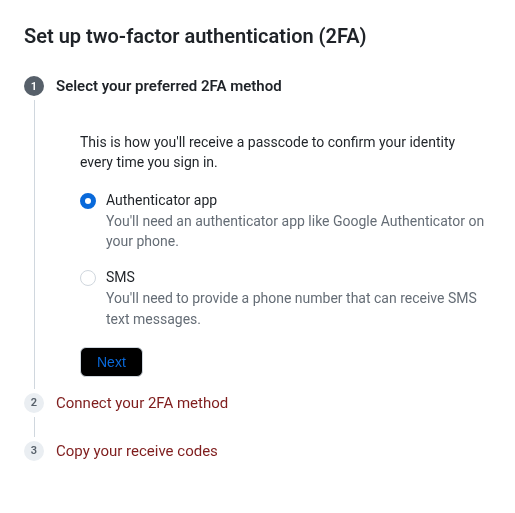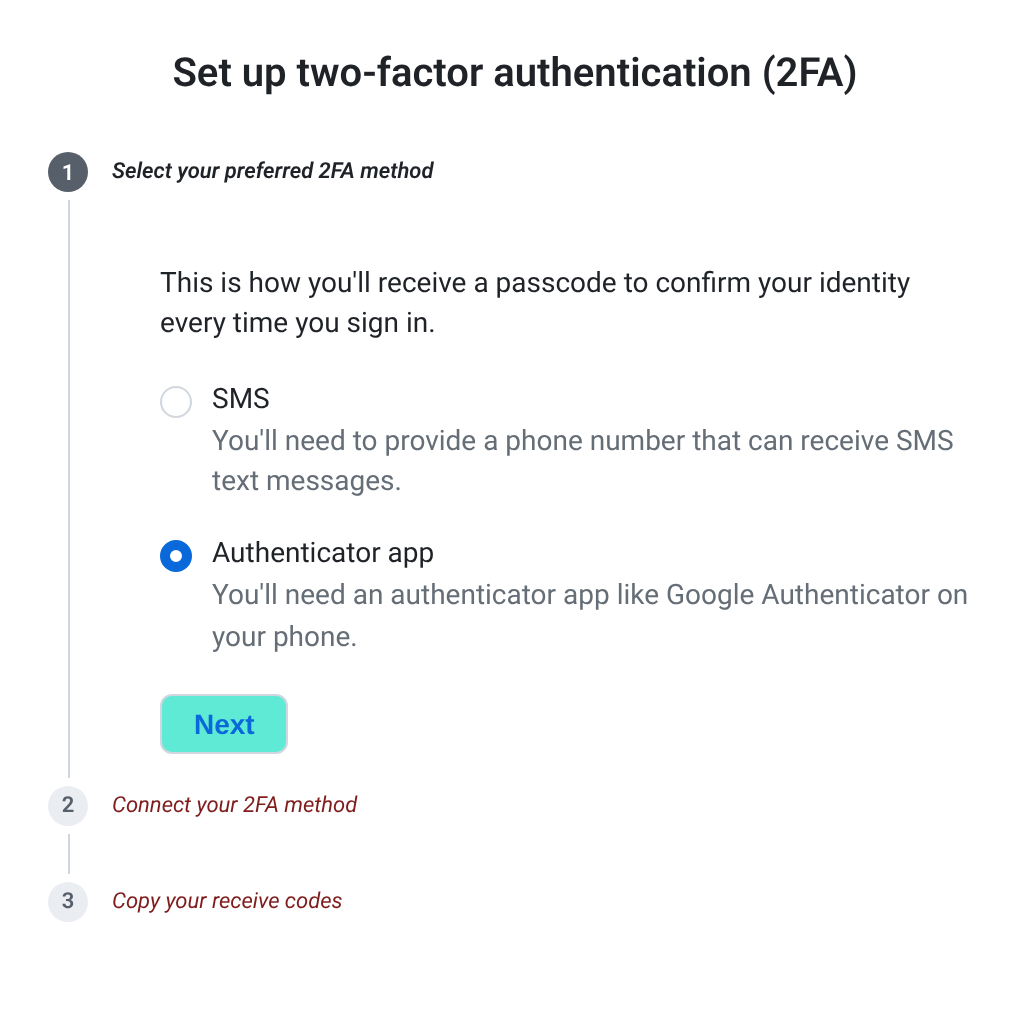--- a/index.html
+++ b/index.html
@@ -11,21 +11,21 @@
       font-family: -apple-system, BlinkMacSystemFont, "Segoe UI", Roboto, Helvetica, Arial, sans-serif;
       color: #1f2328;
       background: #ffffff;
       width: 515px;
       height: 513px;
       padding: 24px 24px 0 24px;
     }
     .page-title {
       font-size: 20px;
       font-weight: 600;
-      text-align: center;
+      text-align: left;
       margin-bottom: 28px;
     }
     .steps {
       display: flex;
       flex-direction: column;
     }
     .step-marker-col {
       display: flex;
       flex-direction: column;
       align-items: center;
@@ -56,24 +56,23 @@
       background: #d0d7de;
       flex: 1;
       min-height: 20px;
       margin: 4px 0;
     }
     .step-content {
       flex: 1;
       padding-bottom: 16px;
     }
     .step-title {
-      font-size: 11px;
+      font-size: 15px;
       font-weight: 600;
       line-height: 20px;
-      font-style: italic;
     }
     .step-title.inactive {
       color: #7f1d1d;
       font-weight: 400;
     }
     .step-body {
       margin-top: 16px;
       padding-left: 24px;
     }
     .step-desc {
@@ -121,23 +120,23 @@
     .radio-desc {
       font-size: 14px;
       color: #656d76;
       line-height: 1.45;
       margin-top: 1px;
     }
     .next-button {
       display: inline-block;
       padding: 6px 16px;
       font-size: 14px;
-      font-weight: 700;
+      font-weight: 400;
       color: #0969da;
-      background: #5eead4;
+      background: #000000;
       border: 1px solid #d0d7de;
       border-radius: 6px;
       cursor: pointer;
     }
     .step-row {
       display: flex;
       align-items: stretch;
     }
   </style>
 </head>
@@ -151,34 +150,34 @@
     <div class="step-marker-col">
       <div class="step-badge active">1</div>
       <div class="step-line"></div>
     </div>
     <div class="step-content">
       <div class="step-title">Select your preferred 2FA method</div>
       <div class="step-body">
         <div class="step-desc">This is how you'll receive a passcode to confirm your identity every time you sign in.</div>
 
         <div class="radio-group">
+          <div class="radio-option">
+            <div class="radio-circle selected"></div>
+            <div class="radio-text">
+              <div class="radio-label">Authenticator app</div>
+              <div class="radio-desc">You'll need an authenticator app like Google Authenticator on your phone.</div>
+            </div>
+          </div>
           <div class="radio-option">
             <div class="radio-circle unselected"></div>
             <div class="radio-text">
               <div class="radio-label">SMS</div>
               <div class="radio-desc">You'll need to provide a phone number that can receive SMS text messages.</div>
             </div>
           </div>
-          <div class="radio-option">
-            <div class="radio-circle selected"></div>
-            <div class="radio-text">
-              <div class="radio-label">Authenticator app</div>
-              <div class="radio-desc">You'll need an authenticator app like Google Authenticator on your phone.</div>
-            </div>
-          </div>
         </div>
 
         <button class="next-button">Next</button>
       </div>
     </div>
   </div>
 
   <div class="step-row">
     <div class="step-marker-col">
       <div class="step-badge inactive">2</div>

